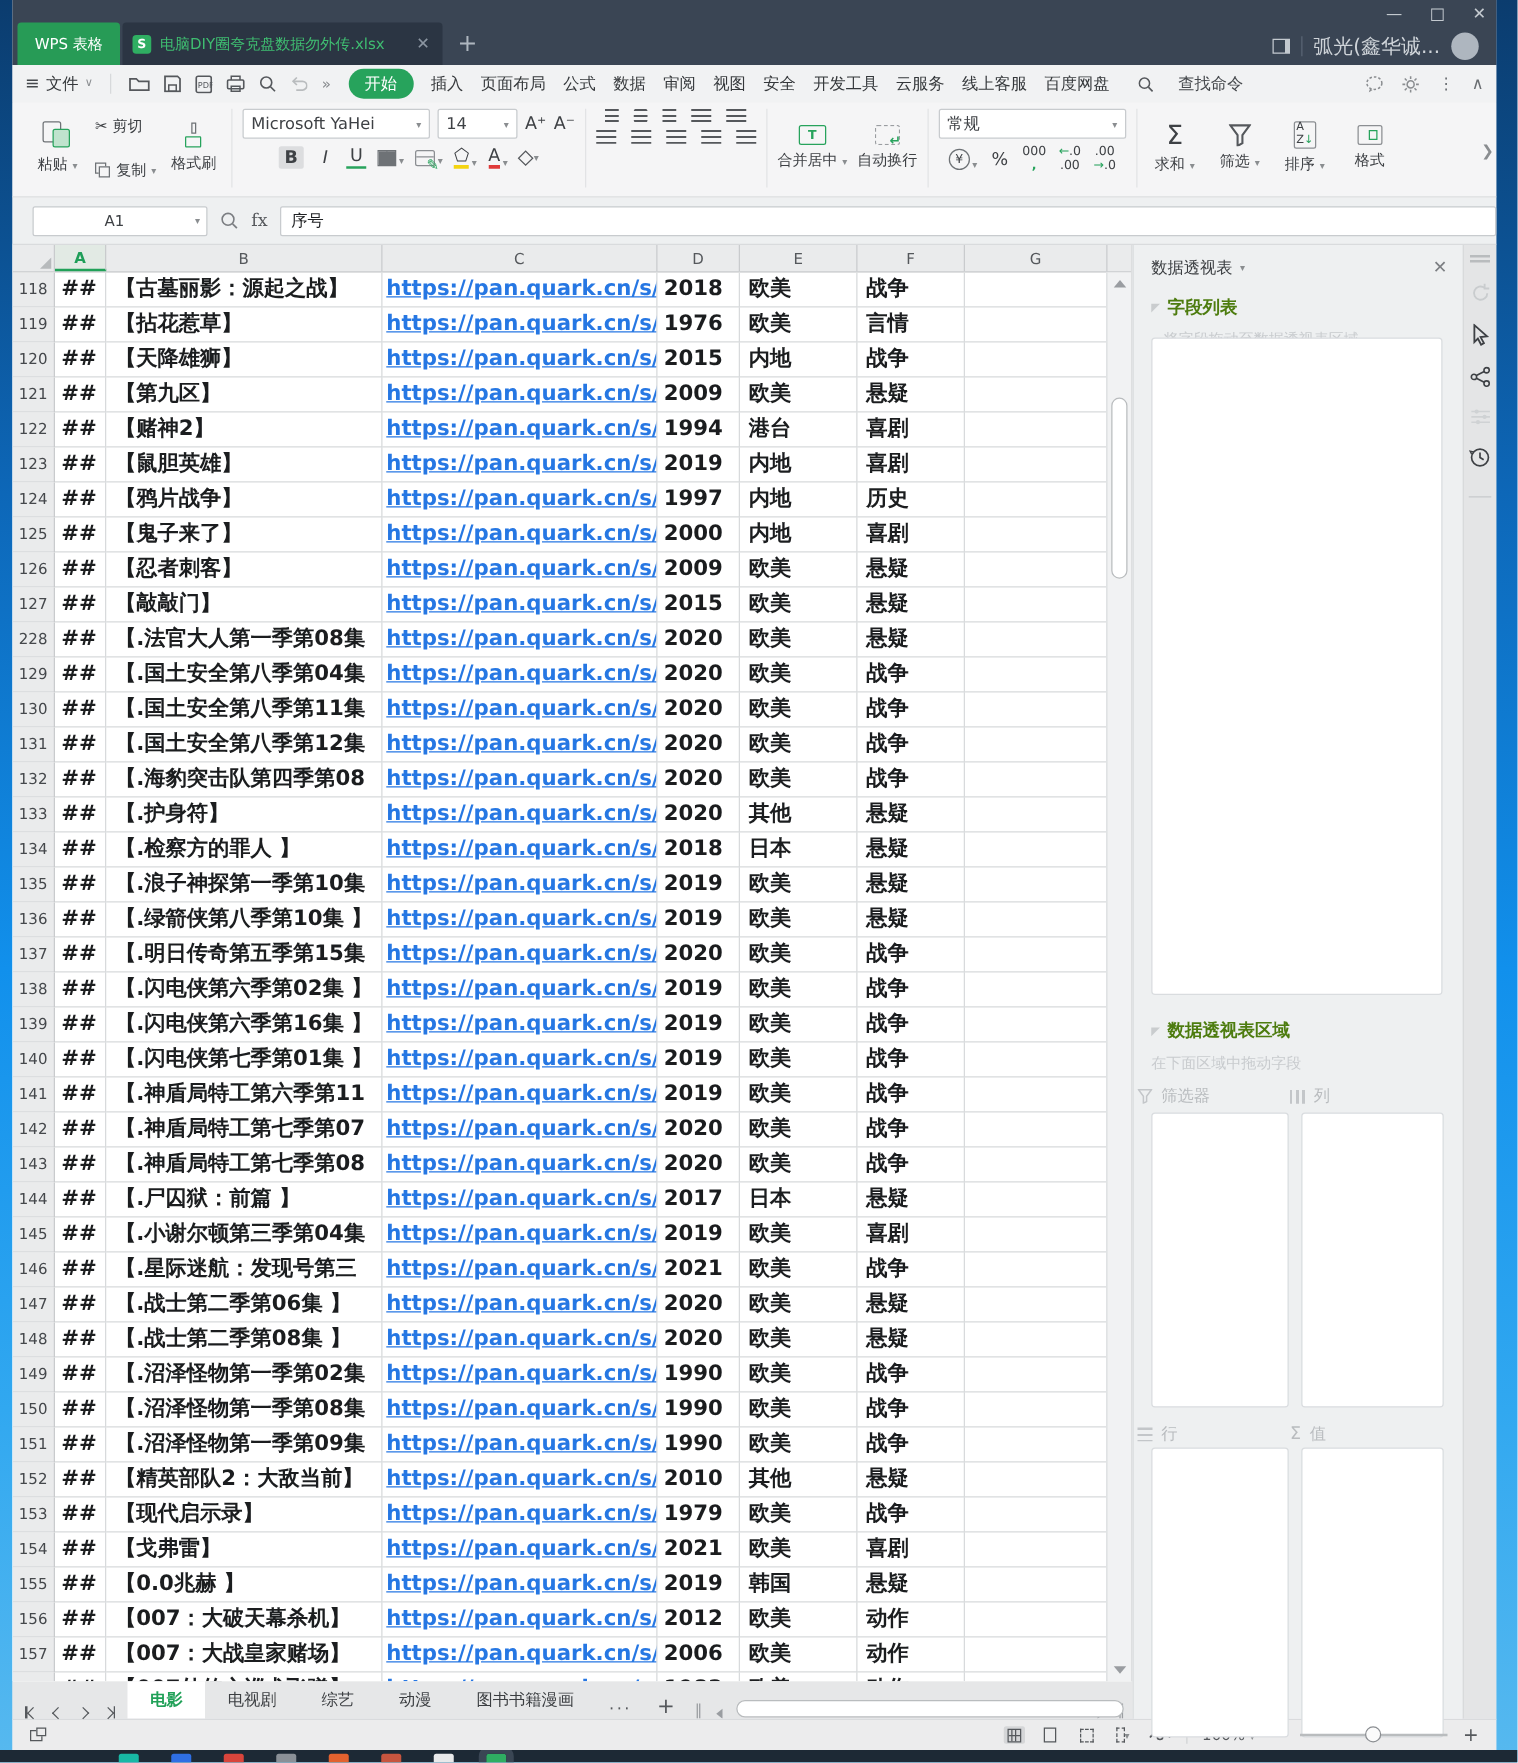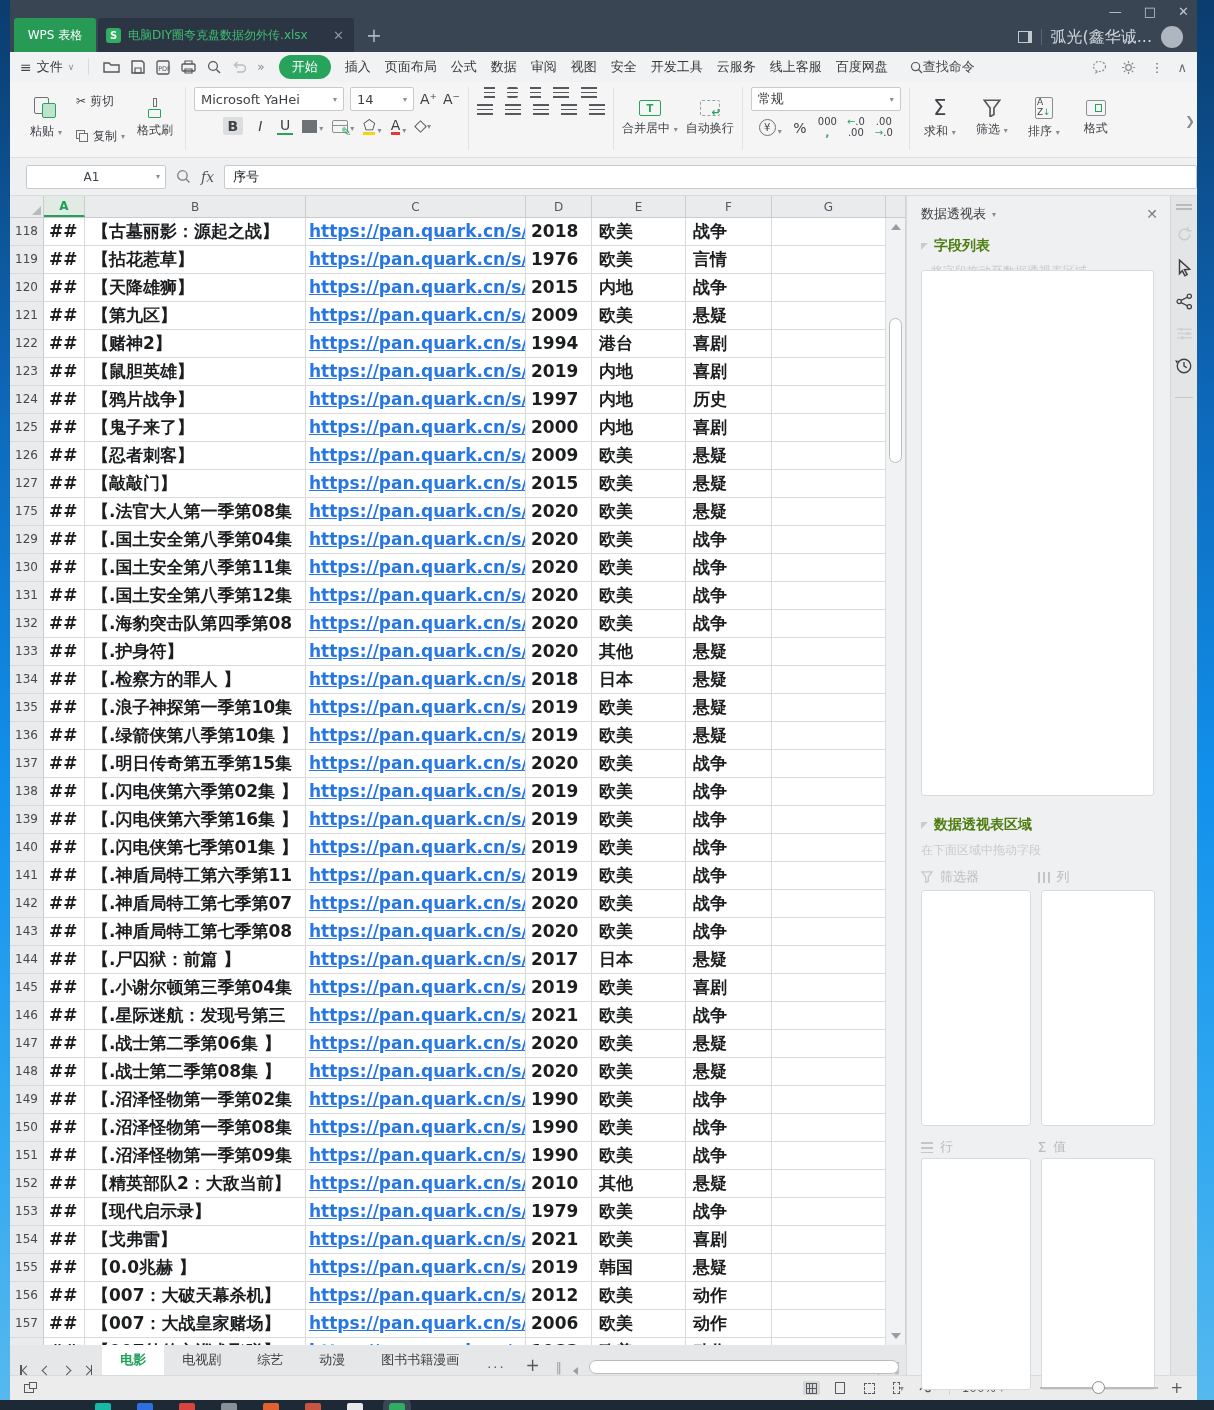--- a/index.html
+++ b/index.html
@@ -25,21 +25,21 @@
   
   .menubar { height:30px; background:#f1f2f3; display:flex; align-items:center; padding:0 10px; gap:14px; font-size:13px; color:#35383b; flex:none; }
   .mb-file { display:flex; align-items:center; gap:5px; }
   .ham { font-size:14px; color:#45484c; }
   .carat { font-size:9px; color:#8a8d90; }
   .mdiv { width:1px; height:16px; background:#d7d9db; }
   .qicons { display:flex; gap:11px; align-items:center; }
   .qicons svg { display:block; }
   .pill { background:#27a35c; color:#fff; padding:3px 13px; border-radius:12px; font-size:13px; }
   .menu-item { white-space:nowrap; }
-  .findbox { display:flex; align-items:center; gap:0; margin-left:8px; color:#45484c; }
+  .findbox { display:flex; align-items:center; gap:20px; margin-left:8px; color:#45484c; }
   .mb-right { margin-left:auto; display:flex; gap:14px; align-items:center; color:#6a6e72; }
 
   
   .ribbon { height:76px; background:#f5f5f6; border-bottom:1px solid #dcdedf; display:flex; align-items:stretch; padding:5px 4px 7px 6px; flex:none; position:relative; }
   .rgroup { display:flex; align-items:center; gap:8px; padding:0 8px; border-right:1px solid #e2e3e5; }
   .bigbtn { display:flex; flex-direction:column; align-items:center; justify-content:center; gap:4px; font-size:12px; color:#3e4145; min-width:44px; }
   .stack2 { display:flex; flex-direction:column; justify-content:space-between; height:56px; padding:2px 0; }
   .smbtn { display:flex; align-items:center; gap:4px; font-size:12px; color:#3e4145; }
   .dd { font-size:8px; color:#8a8d90; }
   .paste-ic { width:24px; height:22px; position:relative; }
@@ -80,21 +80,21 @@
   .sort-ic { font-size:9px; color:#3e4145; border:1px solid #8b8e92; border-radius:2px; padding:0 1px; line-height:1.1; }
   .sort-ic em { color:#27a35c; font-style:normal; }
   .fmt-ic { width:20px; height:16px; border:1.5px solid #8b8e92; border-radius:2px; position:relative; }
   .fmt-ic:after { content:""; position:absolute; inset:3px 3px 3px 8px; border:1.2px solid #27a35c; }
   .roverflow { position:absolute; right:2px; top:32px; color:#8a8d90; font-size:12px; }
 
   
   .fbar { height:38px; background:#eef0f1; border-bottom:1px solid #d9dbdd; display:flex; align-items:center; padding:0 0 0 16px; gap:10px; flex:none; }
   .namebox { width:140px; height:24px; background:#fff; border:1px solid #c8cbce; border-radius:2px; display:flex; align-items:center; font-size:12px; color:#3e4145; }
   .namebox .nv { flex:1; text-align:center; }
-  .fx { font-style:italic; font-size:14px; color:#55585c; font-family:"DejaVu Serif",serif; }
+  .fx { font-size:14px; color:#55585c; font-family:"DejaVu Serif",serif; }
   .finput { flex:1; height:24px; background:#fff; border:1px solid #c8cbce; border-radius:2px; font-size:13px; color:#202224; display:flex; align-items:center; padding:0 8px; margin-right:0; }
 
   
   .main { flex:1; display:flex; min-height:0; }
   .leftcol { width:896px; display:flex; flex-direction:column; flex:none; }
 
   .gridwrap { height:1149px; background:#fff; overflow:hidden; position:relative; flex:none; display:flex; flex-direction:column; border-right:1px solid #d0d2d4; }
   .colhead { height:22px; display:flex; flex:none; background:#eaebec; border-bottom:1px solid #c9cbcd; font-size:12px; color:#55585c; }
   .colhead .c { border-right:1px solid #c9cbcd; display:flex; align-items:center; justify-content:center; }
   .corner { width:34px; position:relative; }
@@ -139,21 +139,21 @@
   
   .pivot { width:264px; background:#eef0f1; border-left:1px solid #d9dbdd; position:relative; font-size:13px; flex:none; }
   .pv-head { display:flex; align-items:center; padding:9px 12px 0 14px; color:#3a3d40; }
   .pv-head .x { margin-left:auto; color:#7b7e82; font-size:14px; }
   .pv-sec { color:#4d7c0f; font-weight:bold; font-size:14px; padding:14px 0 0 14px; display:flex; gap:6px; align-items:center; }
   .tri { width:0; height:0; border-top:7px solid #c9ccce; border-right:7px solid transparent; }
   .pv-hint { color:#c8cbce; font-size:12px; padding:8px 0 0 24px; }
   .whitebox { background:#fff; border:1px solid #d9dcdf; border-radius:3px; position:absolute; }
   .fieldbox { left:14px; right:16px; top:74px; height:526px; }
   .areahead { position:absolute; left:0; top:620px; width:100%; }
-  .arealabels { position:absolute; top:672px; left:14px; right:16px; display:flex; color:#b9bcbf; font-size:13px; }
+  .arealabels { position:absolute; top:672px; left:3px; right:16px; display:flex; color:#b9bcbf; font-size:13px; }
   .arealabels .al { display:flex; align-items:center; gap:7px; width:50%; }
   .arealabels2 { top:942px; }
   .bx-f { left:14px; top:694px; width:110px; height:236px; }
   .bx-c { left:134px; top:694px; width:114px; height:236px; }
   .bx-r { left:14px; top:962px; width:110px; height:232px; }
   .bx-v { left:134px; top:962px; width:114px; height:232px; }
   .funnel-g { width:12px; height:12px; }
   .colbars { width:12px; height:11px; background:repeating-linear-gradient(to right,#c3c6c9 0 2px,transparent 2px 5px); }
   .rowbars { width:12px; height:11px; background:repeating-linear-gradient(to bottom,#c3c6c9 0 2px,transparent 2px 5px); }
   .sig2 { font-size:14px; color:#b9bcbf; }
@@ -552,21 +552,21 @@
     <div class="ca">##</div>
     <div class="cb">【敲敲门】</div>
     <div class="cc">https://pan.quark.cn/s/</div>
     <div class="cd">2015</div>
     <div class="ce">欧美</div>
     <div class="cf">悬疑</div>
     <div class="cg"></div>
   </div>
 
   <div class="grow">
-    <div class="rn">175</div>
+    <div class="rn">228</div>
     <div class="ca">##</div>
     <div class="cb">【.法官大人第一季第08集</div>
     <div class="cc">https://pan.quark.cn/s/</div>
     <div class="cd">2020</div>
     <div class="ce">欧美</div>
     <div class="cf">悬疑</div>
     <div class="cg"></div>
   </div>
 
   <div class="grow">

